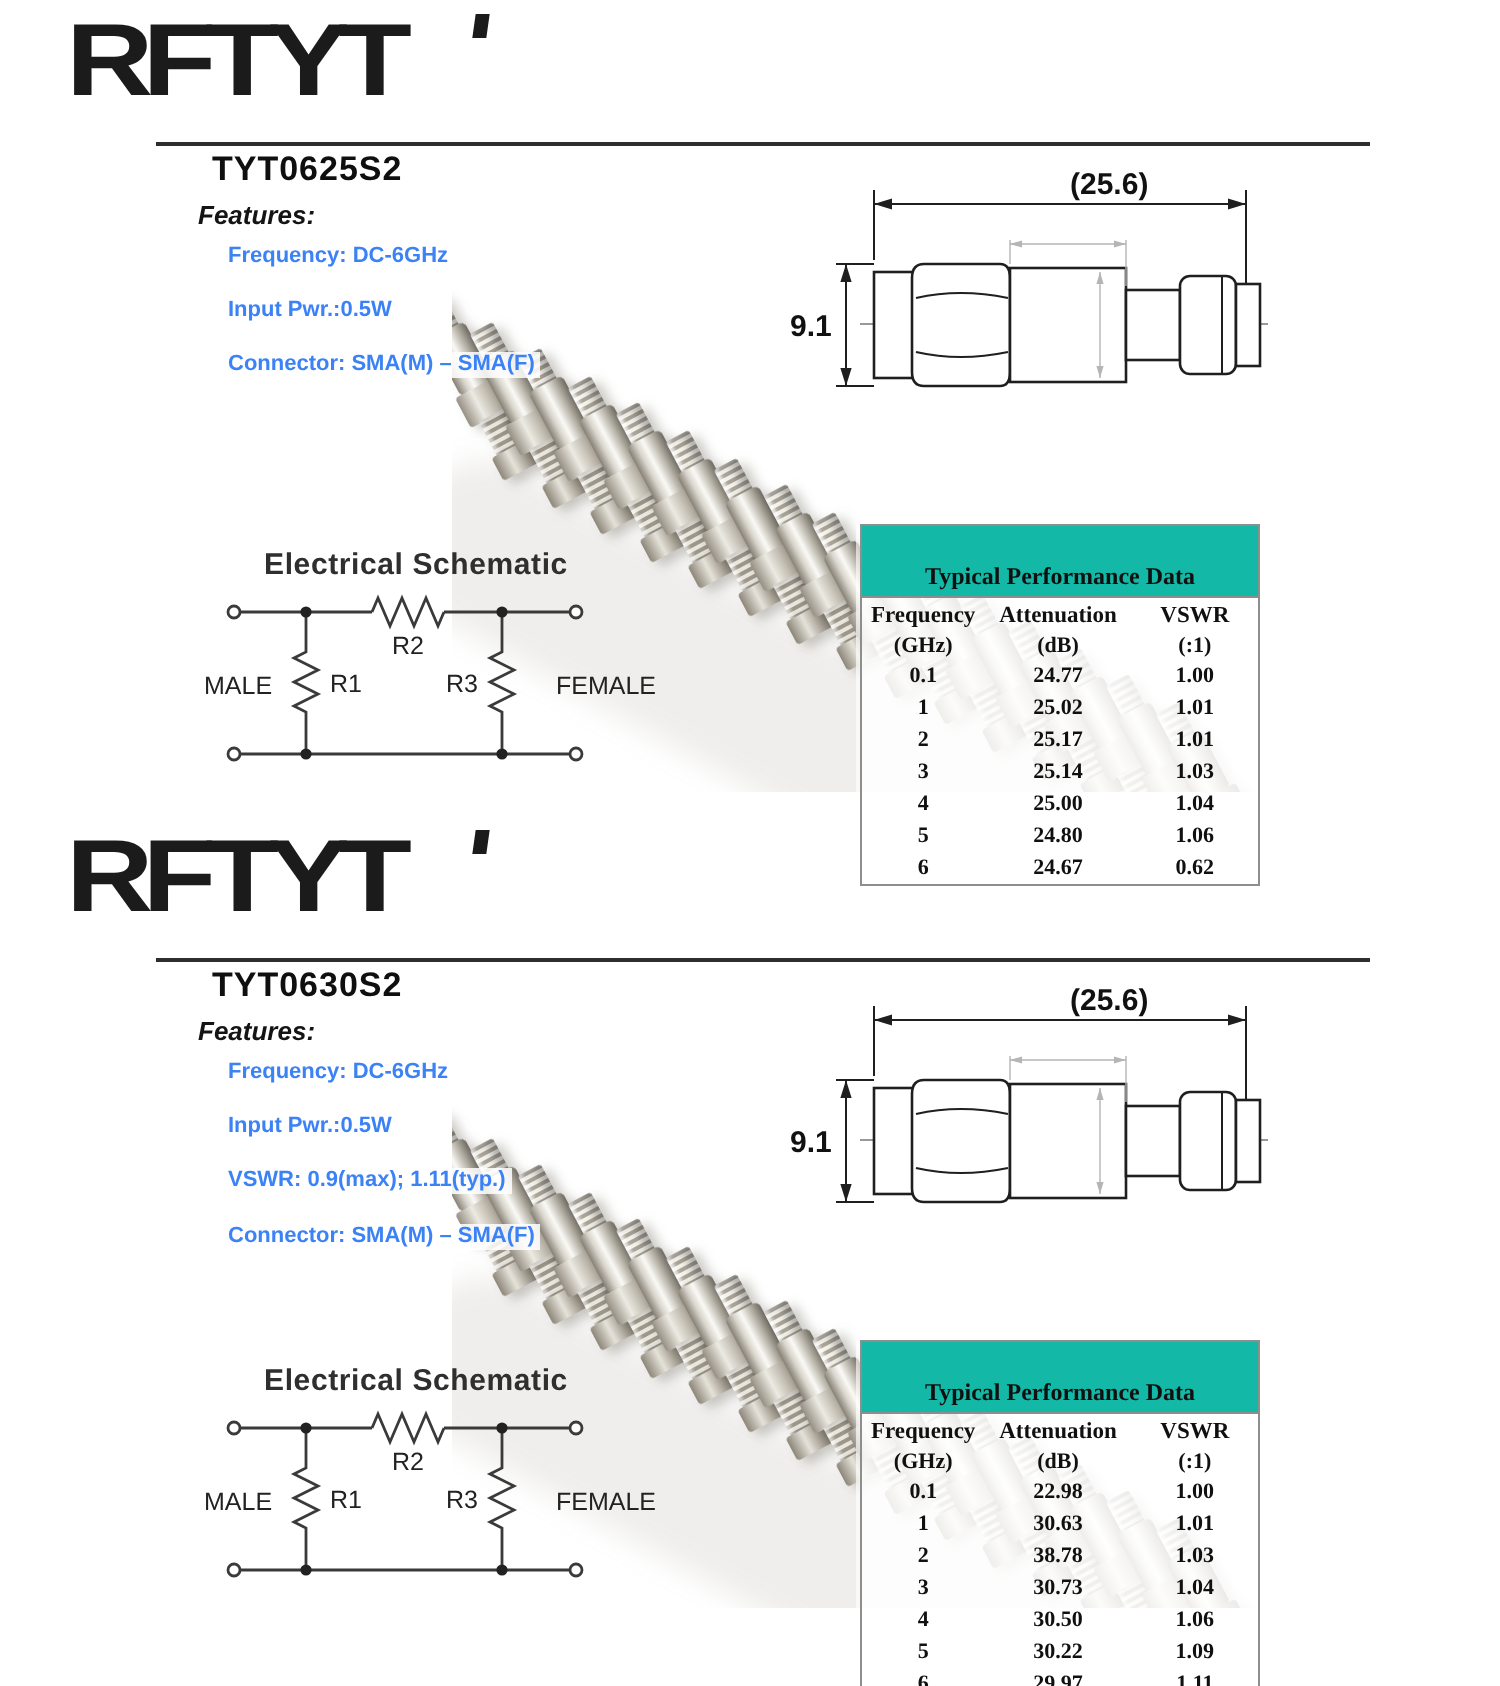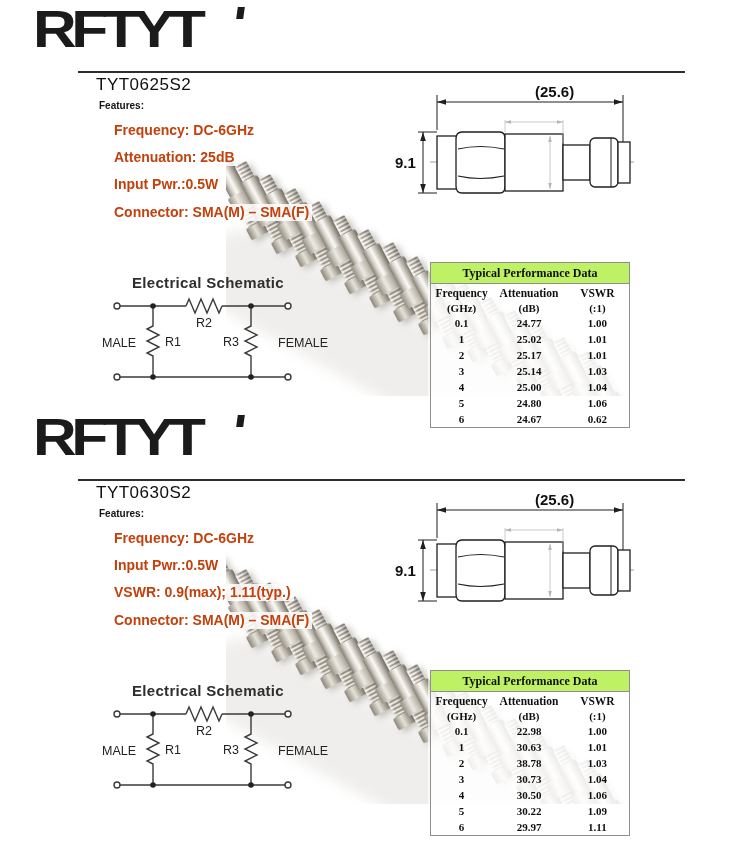--- a/index.html
+++ b/index.html
@@ -17,24 +17,24 @@
     font-weight:bold; font-size:55px; letter-spacing:-5px; color:#1b1b1b;
     transform:scale(1.10,0.93); transform-origin:left top; white-space:nowrap;
   }
   .logo-tick {
     position:absolute; left:237px; top:7px; width:7px; height:12px;
     background:#1b1b1b; transform:skewX(-8deg); z-index:3;
   }
   .rule { position:absolute; left:78px; top:71px; width:607px; height:2px; background:#2e2e2e; z-index:3; }
 
   
-  .model { position:absolute; left:96px; top:75px; font-size:17px; font-weight:normal; letter-spacing:0.5px; color:#0f0f0f; z-index:3; }
-  .features-heading { position:absolute; left:99px; top:100px; font-size:10px; font-weight:bold; z-index:3; }
+  .model { position:absolute; left:106px; top:75px; font-size:17px; font-weight:bold; letter-spacing:0.5px; color:#0f0f0f; z-index:3; }
+  .features-heading { position:absolute; left:99px; top:100px; font-size:13px; font-weight:bold; z-index:3;font-style:italic; }
   .features { position:absolute; left:114px; top:122px; z-index:3; }
-  .feature { height:27.2px; font-size:14px; font-weight:bold; color:#c2410c; }
+  .feature { height:27.2px; font-size:11px; font-weight:bold; color:#3b82f6; }
   .feature span { background:rgba(255,255,255,0.85); padding:0 3px 1px 0; }
 
   
   .photo { position:absolute; left:226px; top:144px; width:442px; height:252px; z-index:1; overflow:hidden; pointer-events:none; }
   .photo-shadow {
     position:absolute; left:2px; top:72px; width:500px; height:85px;
     background:rgba(120,114,102,0.12); transform:rotate(29deg); transform-origin:0 0;
     filter:blur(7px); border-radius:40px;
   }
   .conn { position:absolute; width:27px; height:102px; transform:rotate(-28deg);
@@ -61,41 +61,40 @@
   .schematic svg { position:absolute; left:0; top:22px; }
 
   
   .perf {
     position:absolute; left:430px; top:262px; width:200px; z-index:4;
     border-collapse:collapse; background:rgba(255,255,255,0.86);
     border:1px solid #8e8e8e; box-shadow:0 0 0 2px rgba(255,255,255,0.65);
     font-family:"Liberation Serif", serif; font-weight:bold; text-align:center; color:#101010;
   }
   .perf th, .perf td { font-weight:bold; }
-  .t-title { background:#bef264; font-size:12px; padding:3px 0 2px; border-bottom:1px solid #8e8e8e; }
+  .t-title { background:#14b8a6; font-size:12px; padding:18px 0 2px; border-bottom:1px solid #8e8e8e; }
   .t-col { font-size:11.5px; padding:3px 0 1px; vertical-align:top; }
   .t-col .l2 { font-size:11px; padding-top:3px; }
   .perf td { font-size:11px; padding:1px 0 1.5px; height:16px; }
   .perf col.c1 { width:31%; } .perf col.c2 { width:37%; } .perf col.c3 { width:32%; }
 </style>
 </head>
 <body>
 
 <div class="page">
 
   <section class="section" style="top:0px">
     <div class="logo">RFTYT</div>
     <div class="logo-tick"></div>
     <div class="rule"></div>
 
     <h2 class="model">TYT0625S2</h2>
     <div class="features-heading">Features:</div>
     <div class="features">
       <div class="feature"><span>Frequency: DC-6GHz</span></div>
-      <div class="feature"><span>Attenuation: 25dB</span></div>
       <div class="feature"><span>Input Pwr.:0.5W</span></div>
       <div class="feature"><span>Connector: SMA(M) – SMA(F)</span></div>
     </div>
 
     <div class="photo">
       <div class="photo-shadow"></div>
     <div class="conn" style="left: 0px; top: 0px;">
           <div class="c-stub"></div>
           <div class="c-barrel"></div>
           <div class="c-hex"></div>

